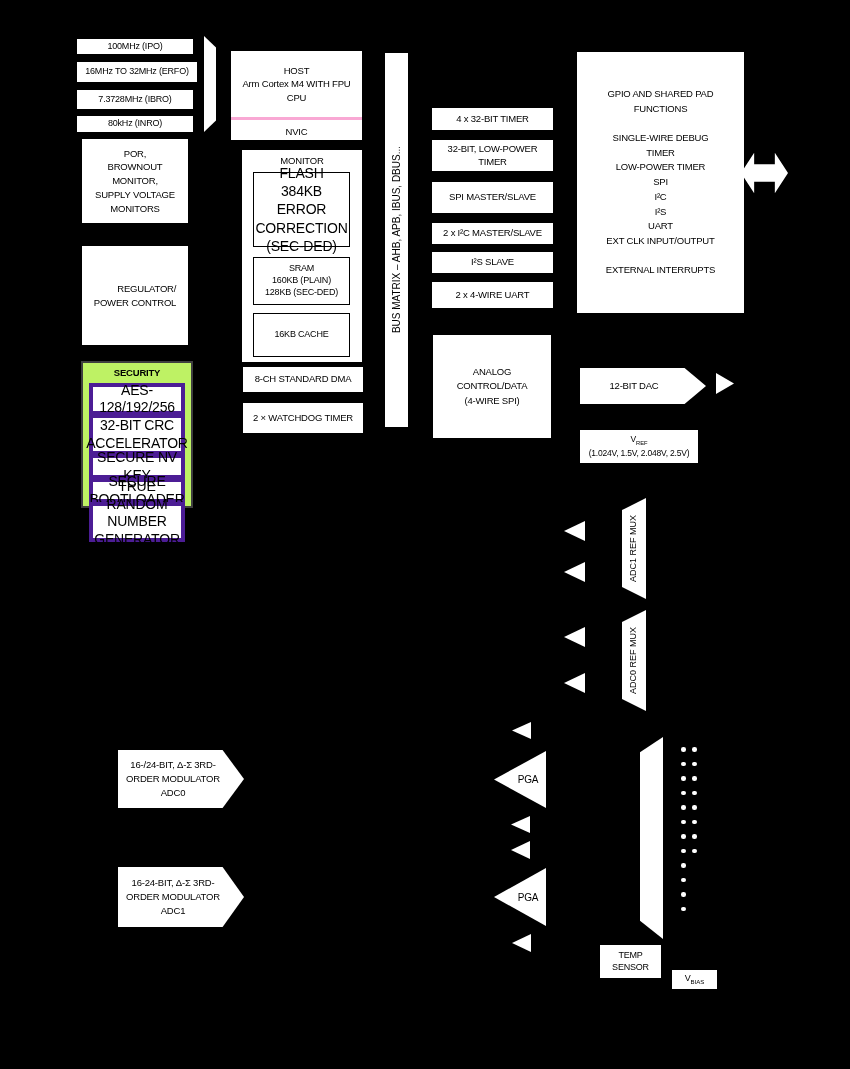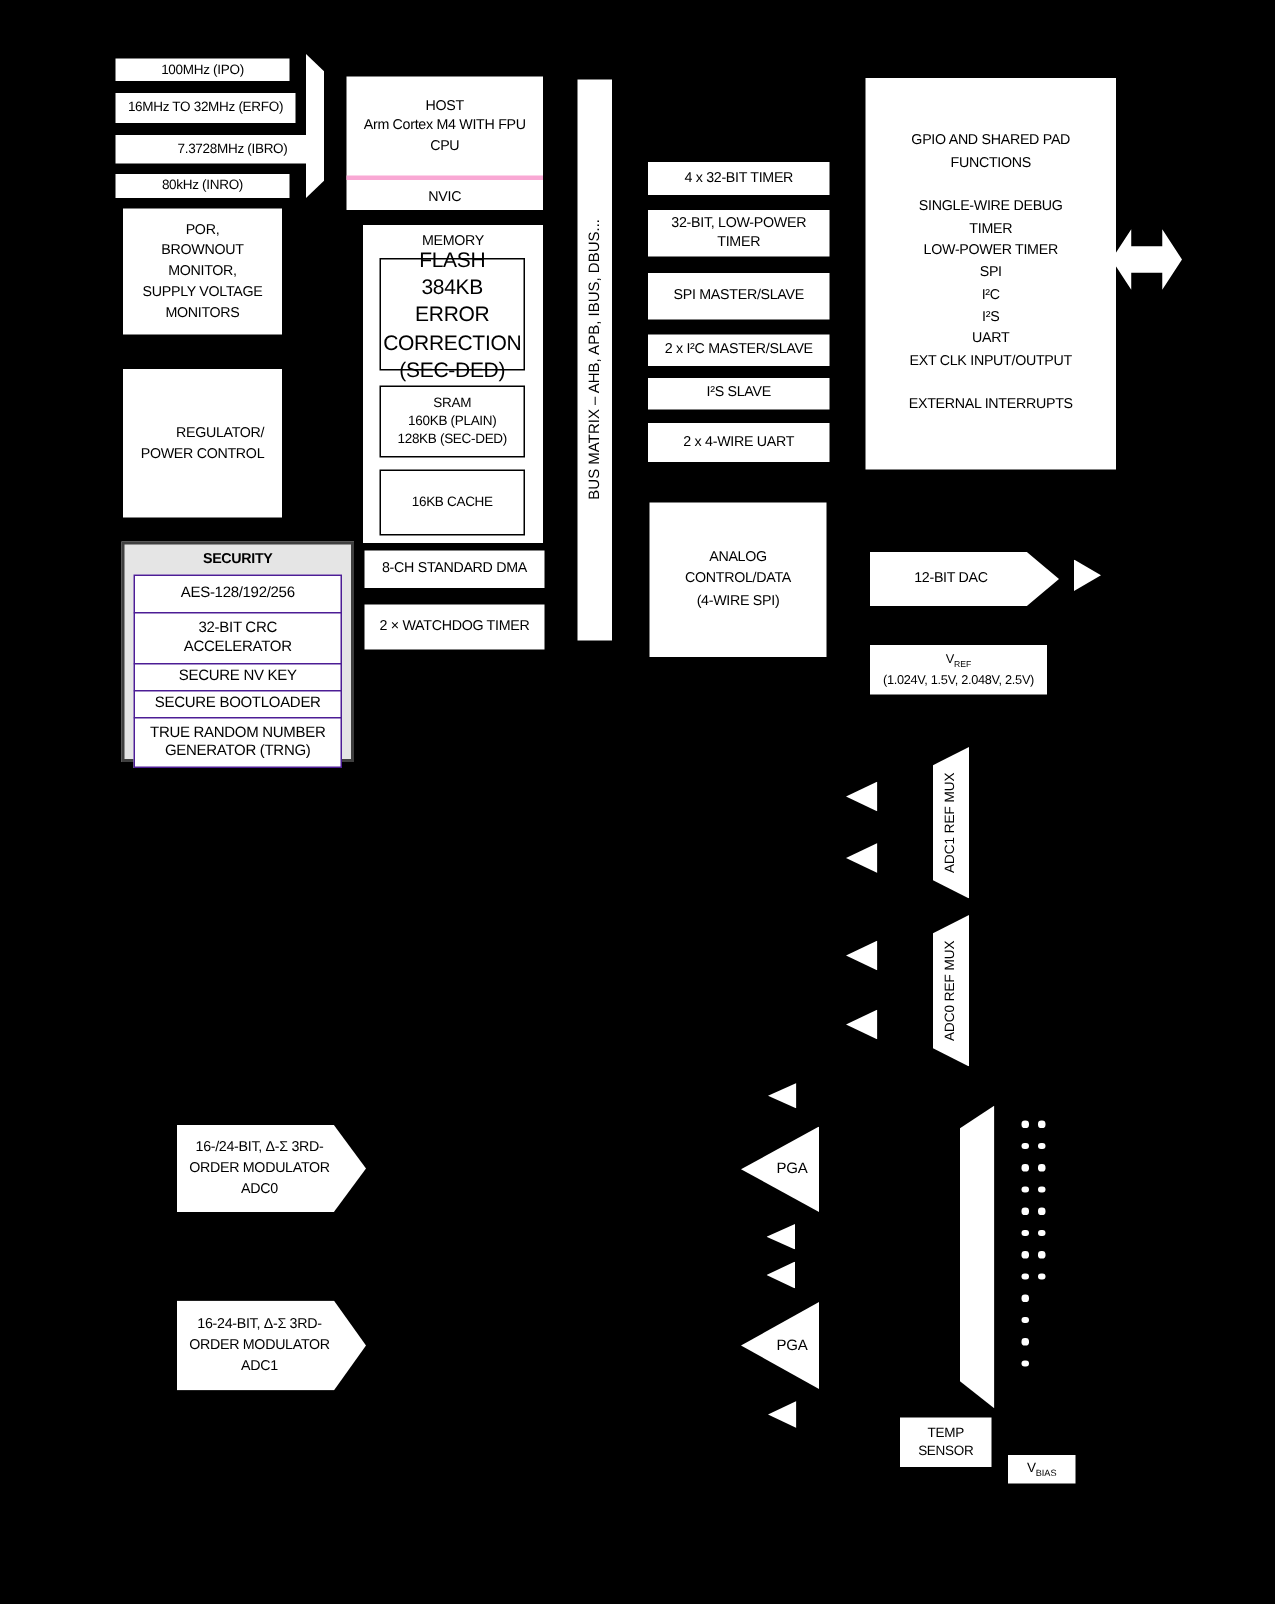--- a/index.html
+++ b/index.html
@@ -8,67 +8,67 @@
   .box{position:absolute;background:#fff;display:flex;align-items:center;justify-content:center;
        text-align:center;white-space:pre-line;line-height:1.3;}
   .shape{position:absolute;background:#fff;}
   .subbox{position:absolute;background:#fff;border:1px solid #000;display:flex;align-items:center;
           justify-content:center;text-align:center;white-space:pre-line;line-height:1.3;}
   .vtext{writing-mode:vertical-rl;transform:rotate(180deg);white-space:nowrap;letter-spacing:0;}
   .dotcol{position:absolute;display:flex;flex-direction:column;gap:10px;}
   .dot{width:4.5px;height:4.5px;border-radius:50%;background:#fff;}
   sub.sb{font-size:0.68em;letter-spacing:0;}
   .sec-items{position:absolute;left:6px;right:6px;top:21px;}
-  .sec-item{position:relative;background:#fff;border:1px solid #4c1d95;margin-top:-1px;
+  .sec-item{position:relative;background:#fff;border:4px solid #4c1d95;margin-top:-1px;
             display:flex;align-items:center;justify-content:center;text-align:center;
-            white-space:pre-line;line-height:1.25;font-size:10px;}
+            white-space:pre-line;line-height:1.25;font-size:14px;}
 </style>
 </head>
 <body>
 
 <div class="canvas">
 
   <div class="box" style="left:77px;top:39px;width:116px;height:15px;font-size:9px;">100MHz (IPO)</div>
   <div class="box" style="left:77px;top:62px;width:120px;height:20px;font-size:9px;">16MHz TO 32MHz (ERFO)</div>
-  <div class="box" style="left:77px;top:90px;width:116px;height:19px;font-size:9px;padding-left:20px;">7.3728MHz (IBRO)</div>
+  <div class="box" style="left:77px;top:90px;width:116px;height:19px;font-size:9px;">7.3728MHz (IBRO)</div>
   <div class="box" style="left:77px;top:116px;width:116px;height:16px;font-size:9px;">80kHz (INRO)</div>
 
   <div class="shape" style="left:204px;top:36px;width:12px;height:96px;clip-path:polygon(0 0,100% 12%,100% 88%,0 100%);"></div>
 
   <div class="box" style="left:82px;top:139px;width:106px;height:84px;font-size:9.5px;line-height:1.45;">POR,
 BROWNOUT
 MONITOR,
 SUPPLY VOLTAGE
 MONITORS</div>
 
   <div class="box" style="left:82px;top:246px;width:106px;height:99px;font-size:9.5px;line-height:1.45;text-align:right;">REGULATOR/
 POWER CONTROL</div>
 
-  <div style="position:absolute;left:81px;top:361px;width:155px;height:147px;background:#e5e5e5;border:2px solid #3f3f3f;box-sizing:border-box;">
+  <div style="position:absolute;left:81px;top:361px;width:112px;height:147px;background:#bef264;border:2px solid #3f3f3f;box-sizing:border-box;">
     <div style="position:absolute;top:4px;left:0;right:0;text-align:center;font-size:9.5px;font-weight:bold;">SECURITY</div>
     <div class="sec-items">
       <div class="sec-item" style="height:24px;">AES-128/192/256</div>
       <div class="sec-item" style="height:33px;">32-BIT CRC
 ACCELERATOR</div>
       <div class="sec-item" style="height:17px;">SECURE NV KEY</div>
       <div class="sec-item" style="height:17px;">SECURE BOOTLOADER</div>
       <div class="sec-item" style="height:32px;">TRUE RANDOM NUMBER
 GENERATOR (TRNG)</div>
     </div>
   </div>
 
   <div style="position:absolute;left:231px;top:51px;width:131px;height:89px;background:#fff;">
     <div style="height:66px;display:flex;align-items:center;justify-content:center;text-align:center;white-space:pre-line;font-size:9.5px;line-height:1.4;">HOST
 Arm Cortex M4 WITH FPU
 CPU</div>
     <div style="height:22px;border-top:3px solid #f9a8d4;display:flex;align-items:center;justify-content:center;font-size:9.5px;">NVIC</div>
   </div>
 
   <div style="position:absolute;left:242px;top:150px;width:120px;height:212px;background:#fff;">
-    <div style="position:absolute;top:5px;left:0;right:0;text-align:center;font-size:9.5px;">MEMORY</div>
+    <div style="position:absolute;top:5px;left:0;right:0;text-align:center;font-size:9.5px;">MONITOR</div>
     <div class="subbox" style="left:11px;top:22px;width:95px;height:73px;font-size:14px;">FLASH
 384KB
 ERROR CORRECTION
 (SEC-DED)</div>
     <div class="subbox" style="left:11px;top:107px;width:95px;height:46px;font-size:9px;">SRAM
 160KB (PLAIN)
 128KB (SEC-DED)</div>
     <div class="subbox" style="left:11px;top:163px;width:95px;height:42px;font-size:9px;">16KB CACHE</div>
   </div>
 

